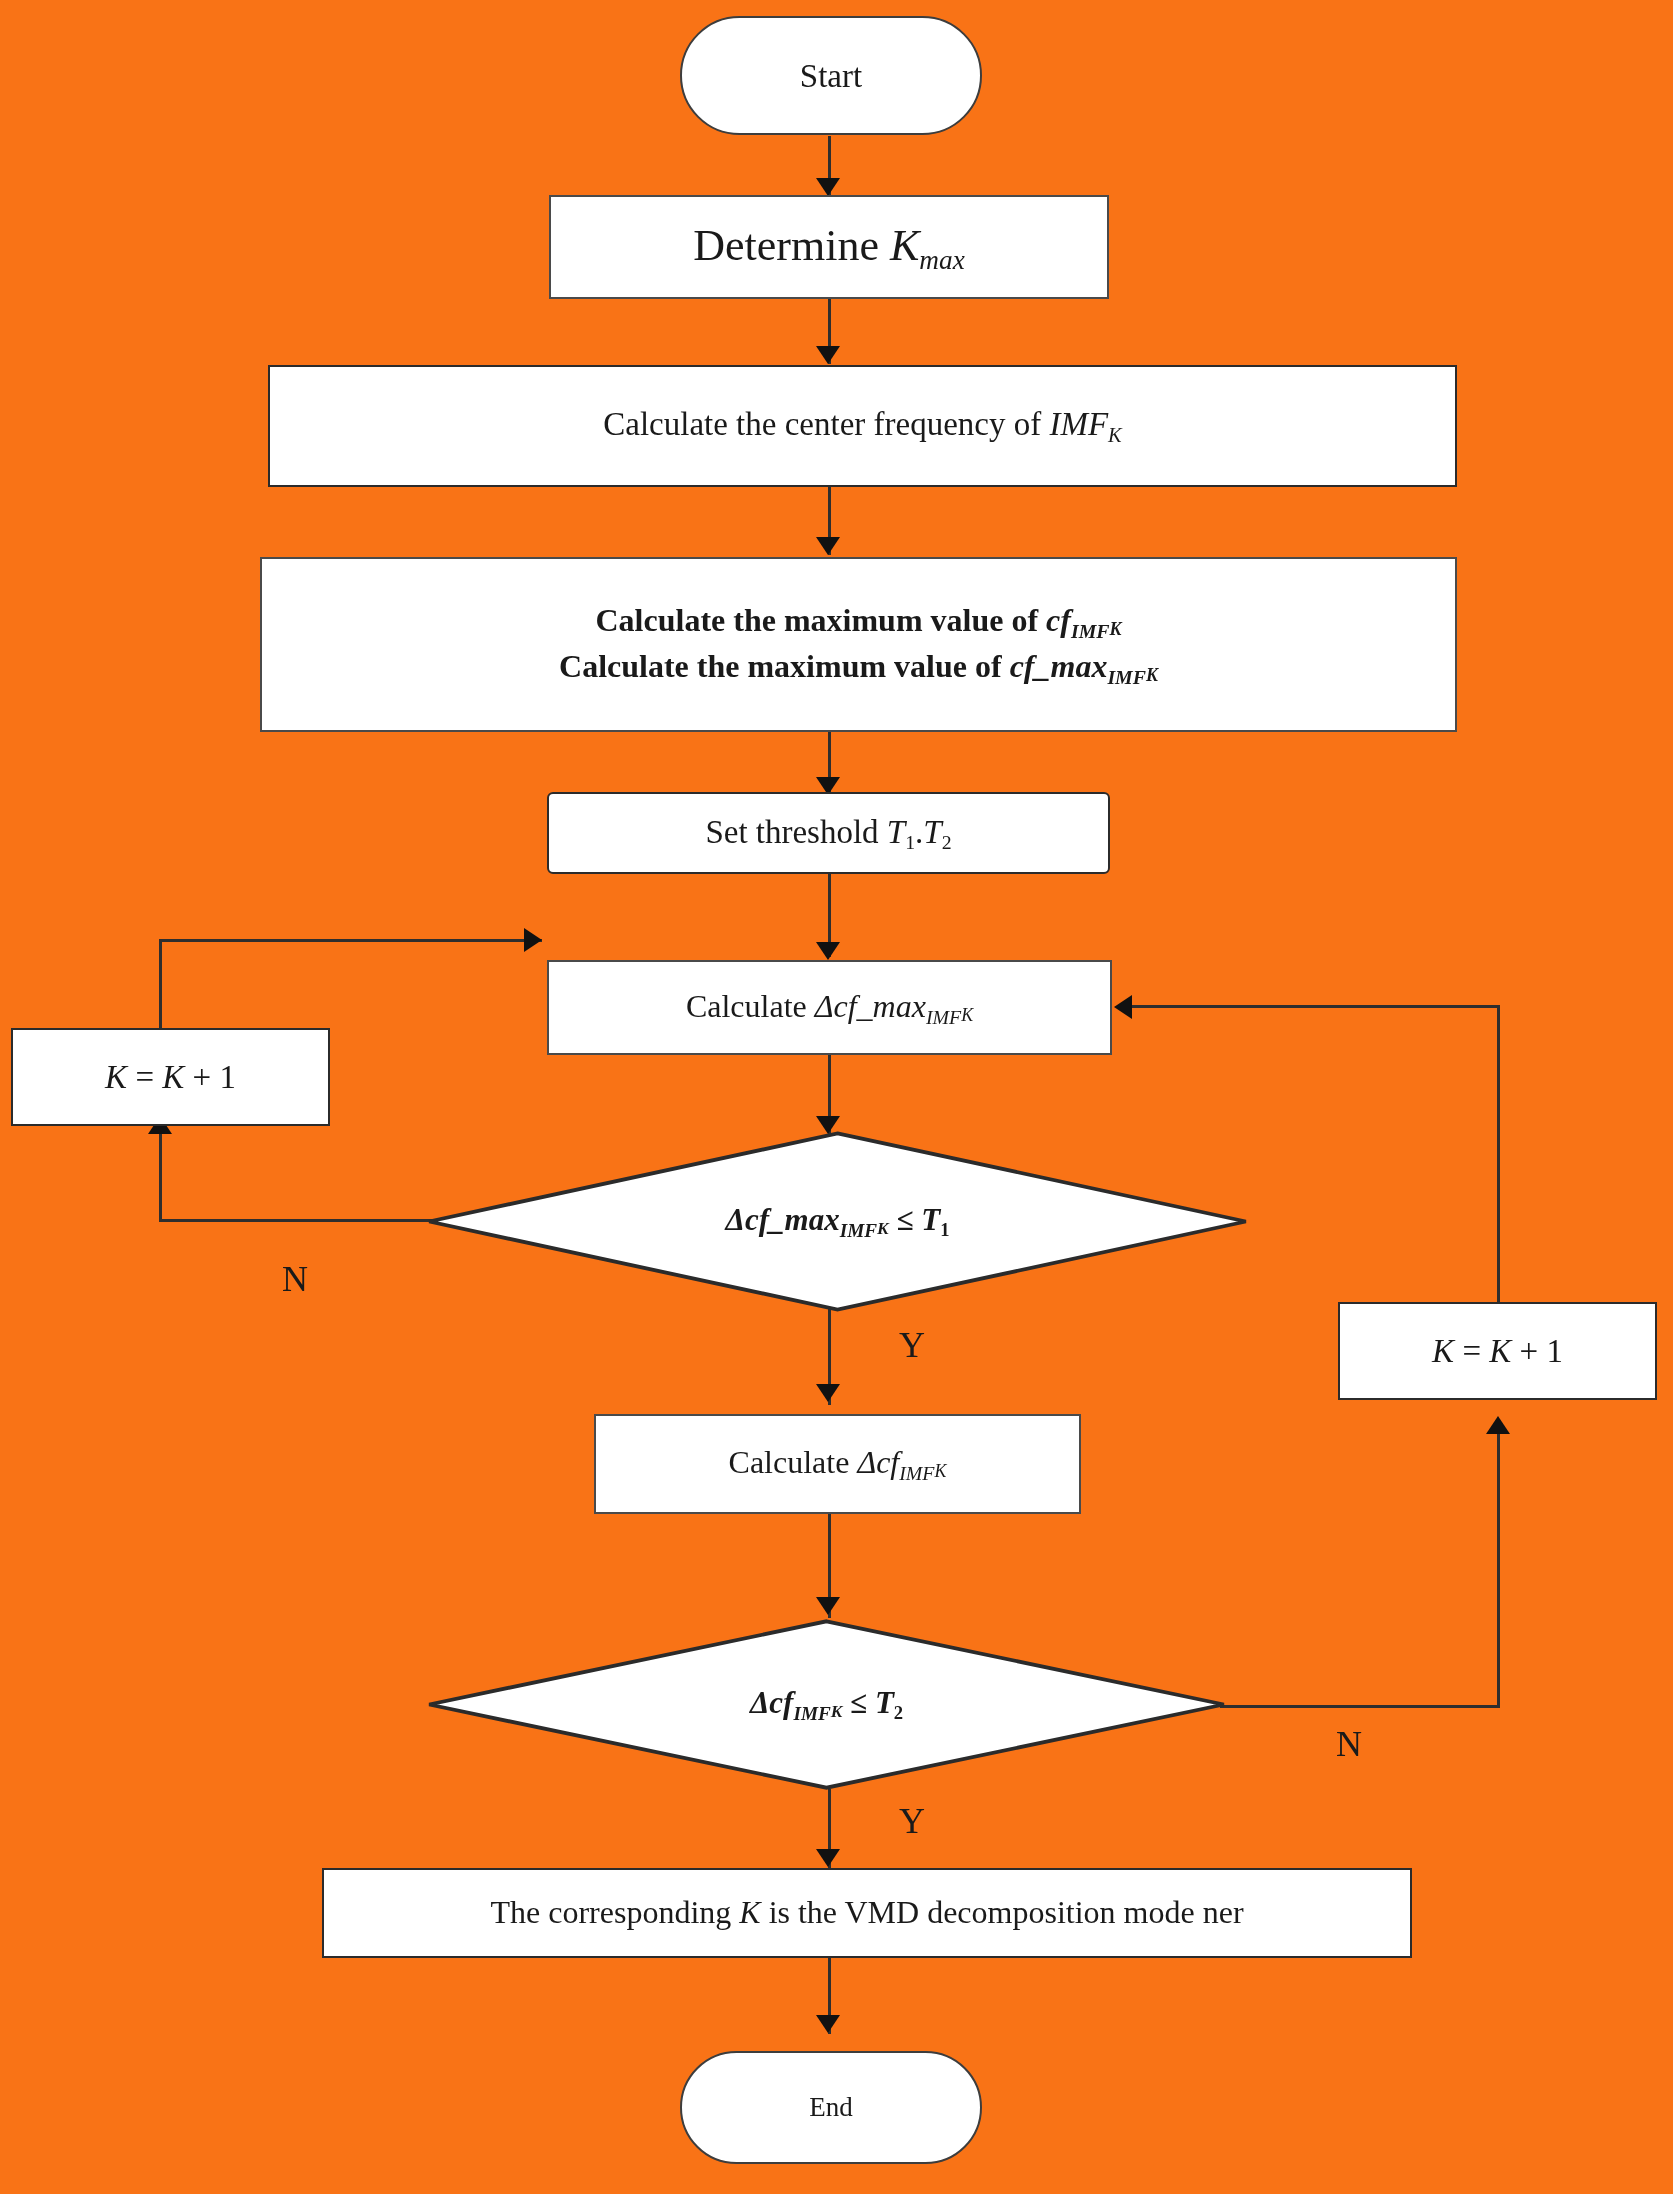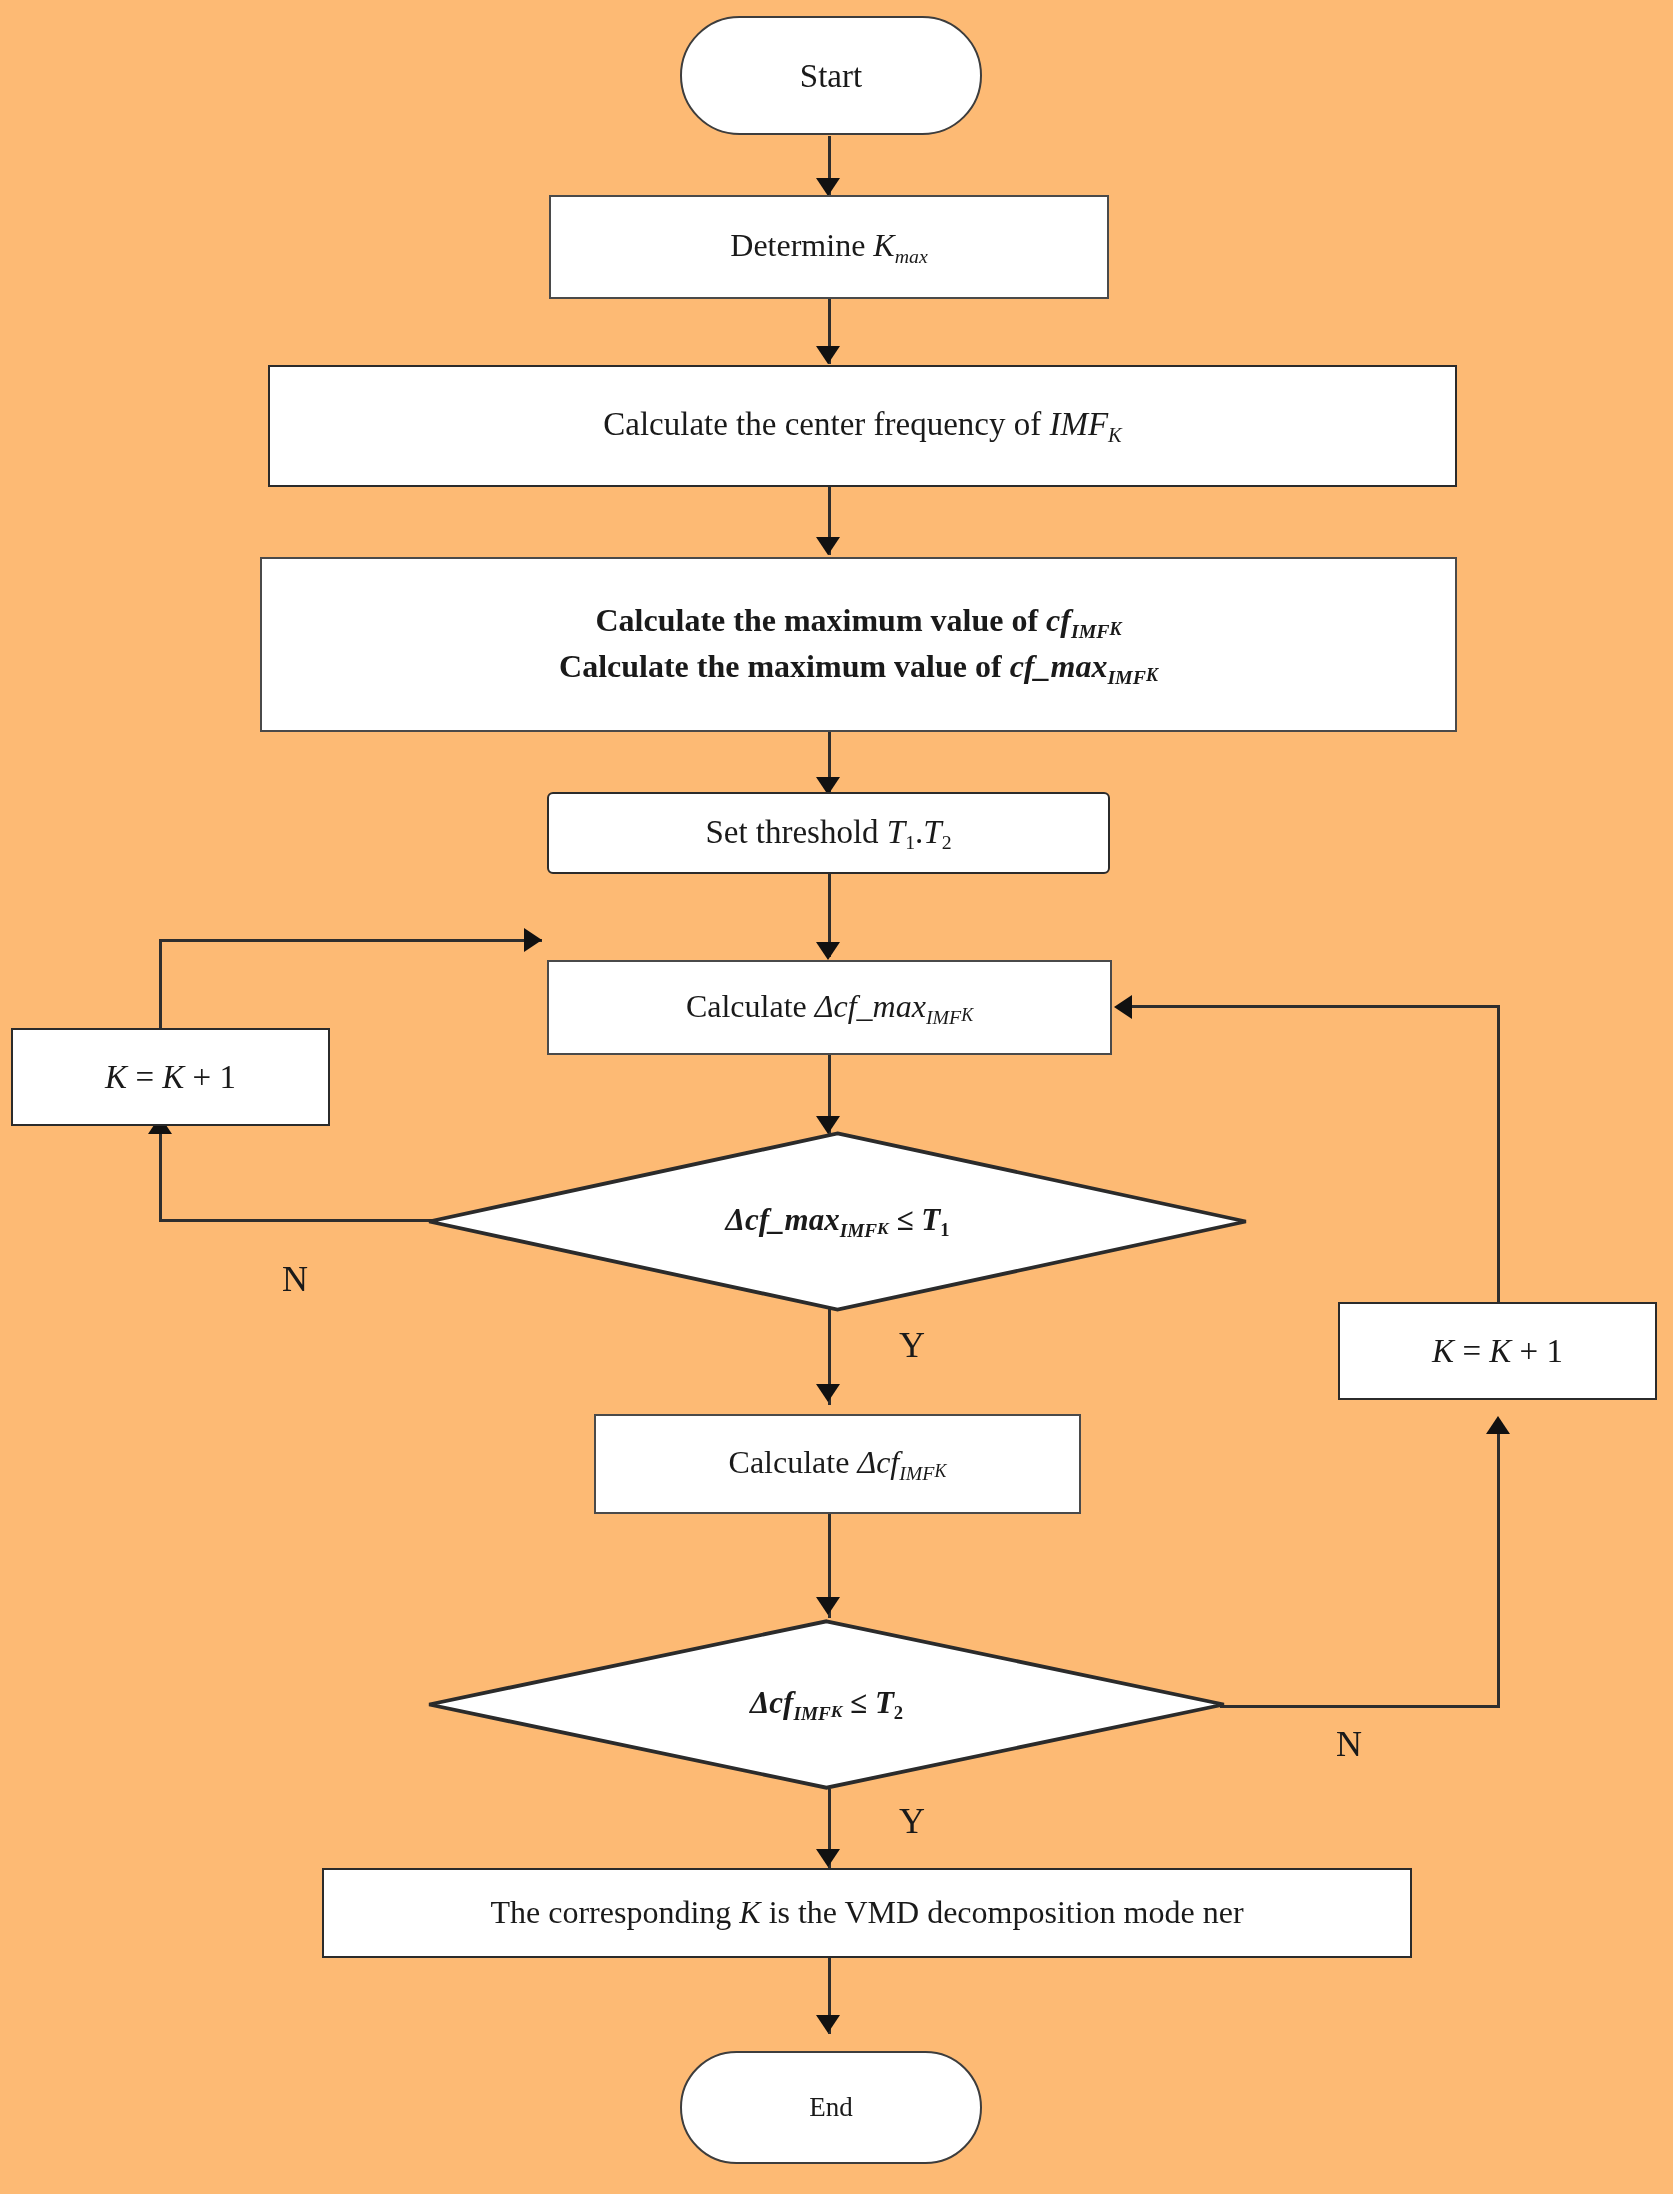--- a/index.html
+++ b/index.html
@@ -1,21 +1,21 @@
 <!DOCTYPE html>
 <html style="font-size:8.8px"><head>
 <meta charset="utf-8">
 <style>
   html,body{margin:0;padding:0;background:#ffffff;}
   body{font-family:"Liberation Serif", serif;}
   #stage{
     position:relative;
     width:1673px;
     height:2194px;
-    background:#fdba74;
+    background:#f97316;
     overflow:hidden;
   }
   
   .node{
     position:absolute;
     box-sizing:border-box;
     display:flex;
     align-items:center;
     justify-content:center;
     text-align:center;
@@ -162,21 +162,21 @@
   <div class="ln-v" style="left:828px;top:1789px;height:79px;"></div>
   <div class="arrow-d" style="left:816px;top:1849px;"></div>
 
   <div class="ln-v" style="left:828px;top:1957px;height:77px;"></div>
   <div class="arrow-d" style="left:816px;top:2015px;"></div>
 
   <div class="node terminator" style="left:680px;top:16.4px;width:302px;height:119px;font-size:33px;">
     <span class="txt">Start</span>
   </div>
 
-  <div class="node rect" style="left:549px;top:195px;width:560px;height:104px;font-size:32px;">
+  <div class="node rect" style="left:549px;top:195px;width:560px;height:104px;font-size:44px;">
     <span class="txt">
       <span>Determine </span><span class="mi">K</span><span class="sub">max</span>
     </span>
   </div>
 
   <div class="node rect-dark" style="left:268px;top:365px;width:1189px;height:122px;font-size:33px;">
     <span class="txt">
       <span>Calculate  the  center  frequency  of  </span><span class="mi">IMF</span><span class="sub">K</span>
     </span>
   </div>

